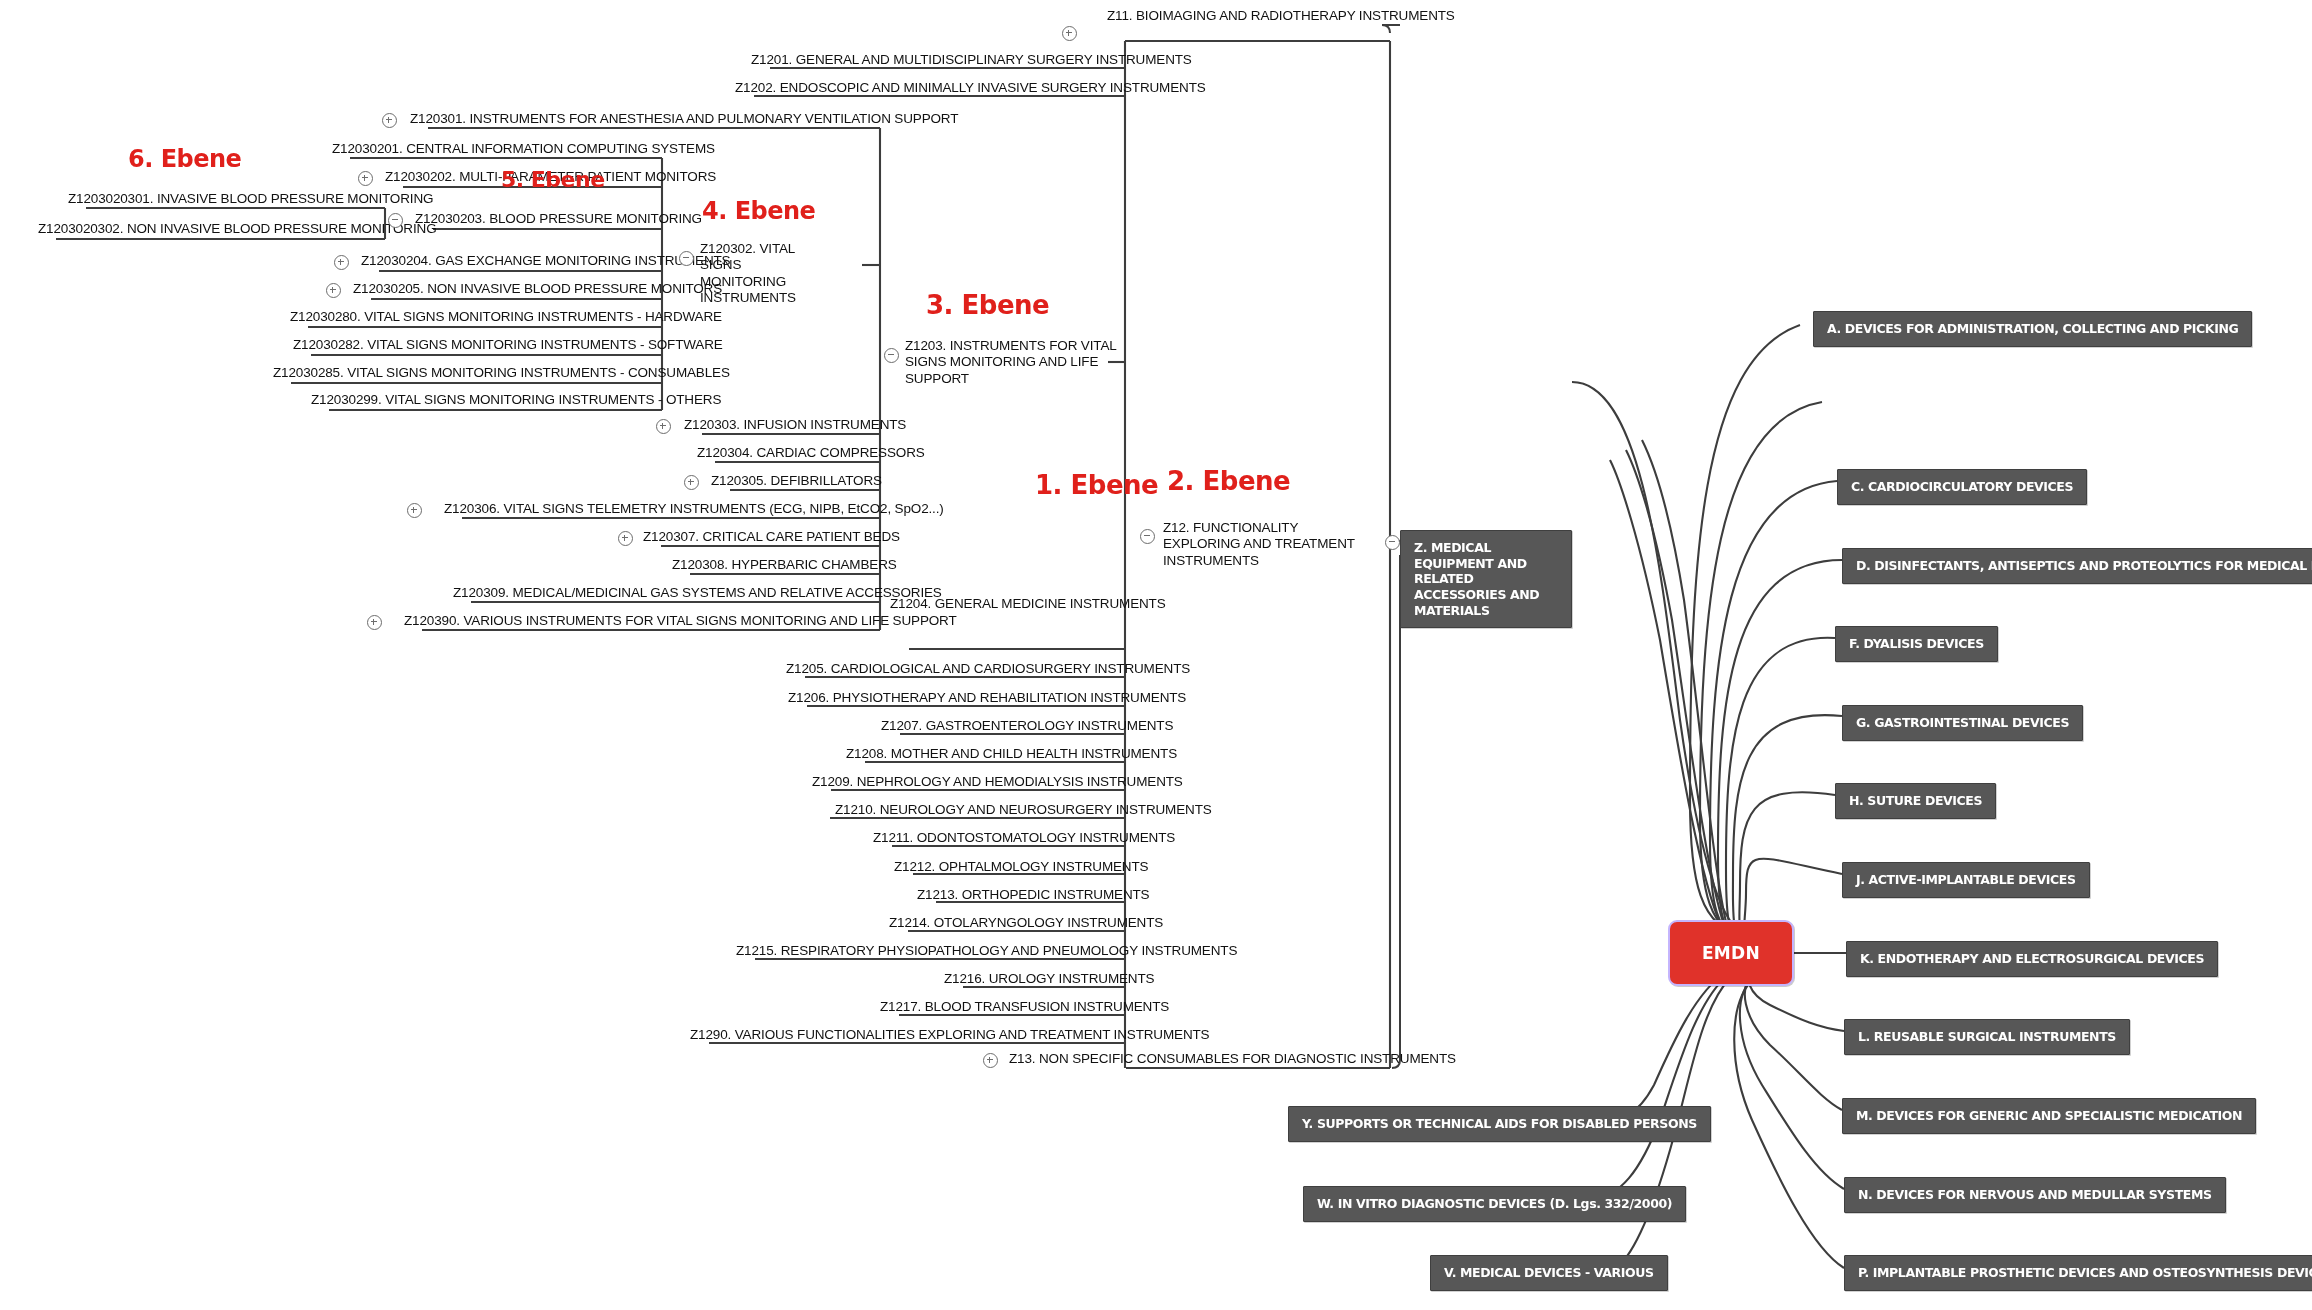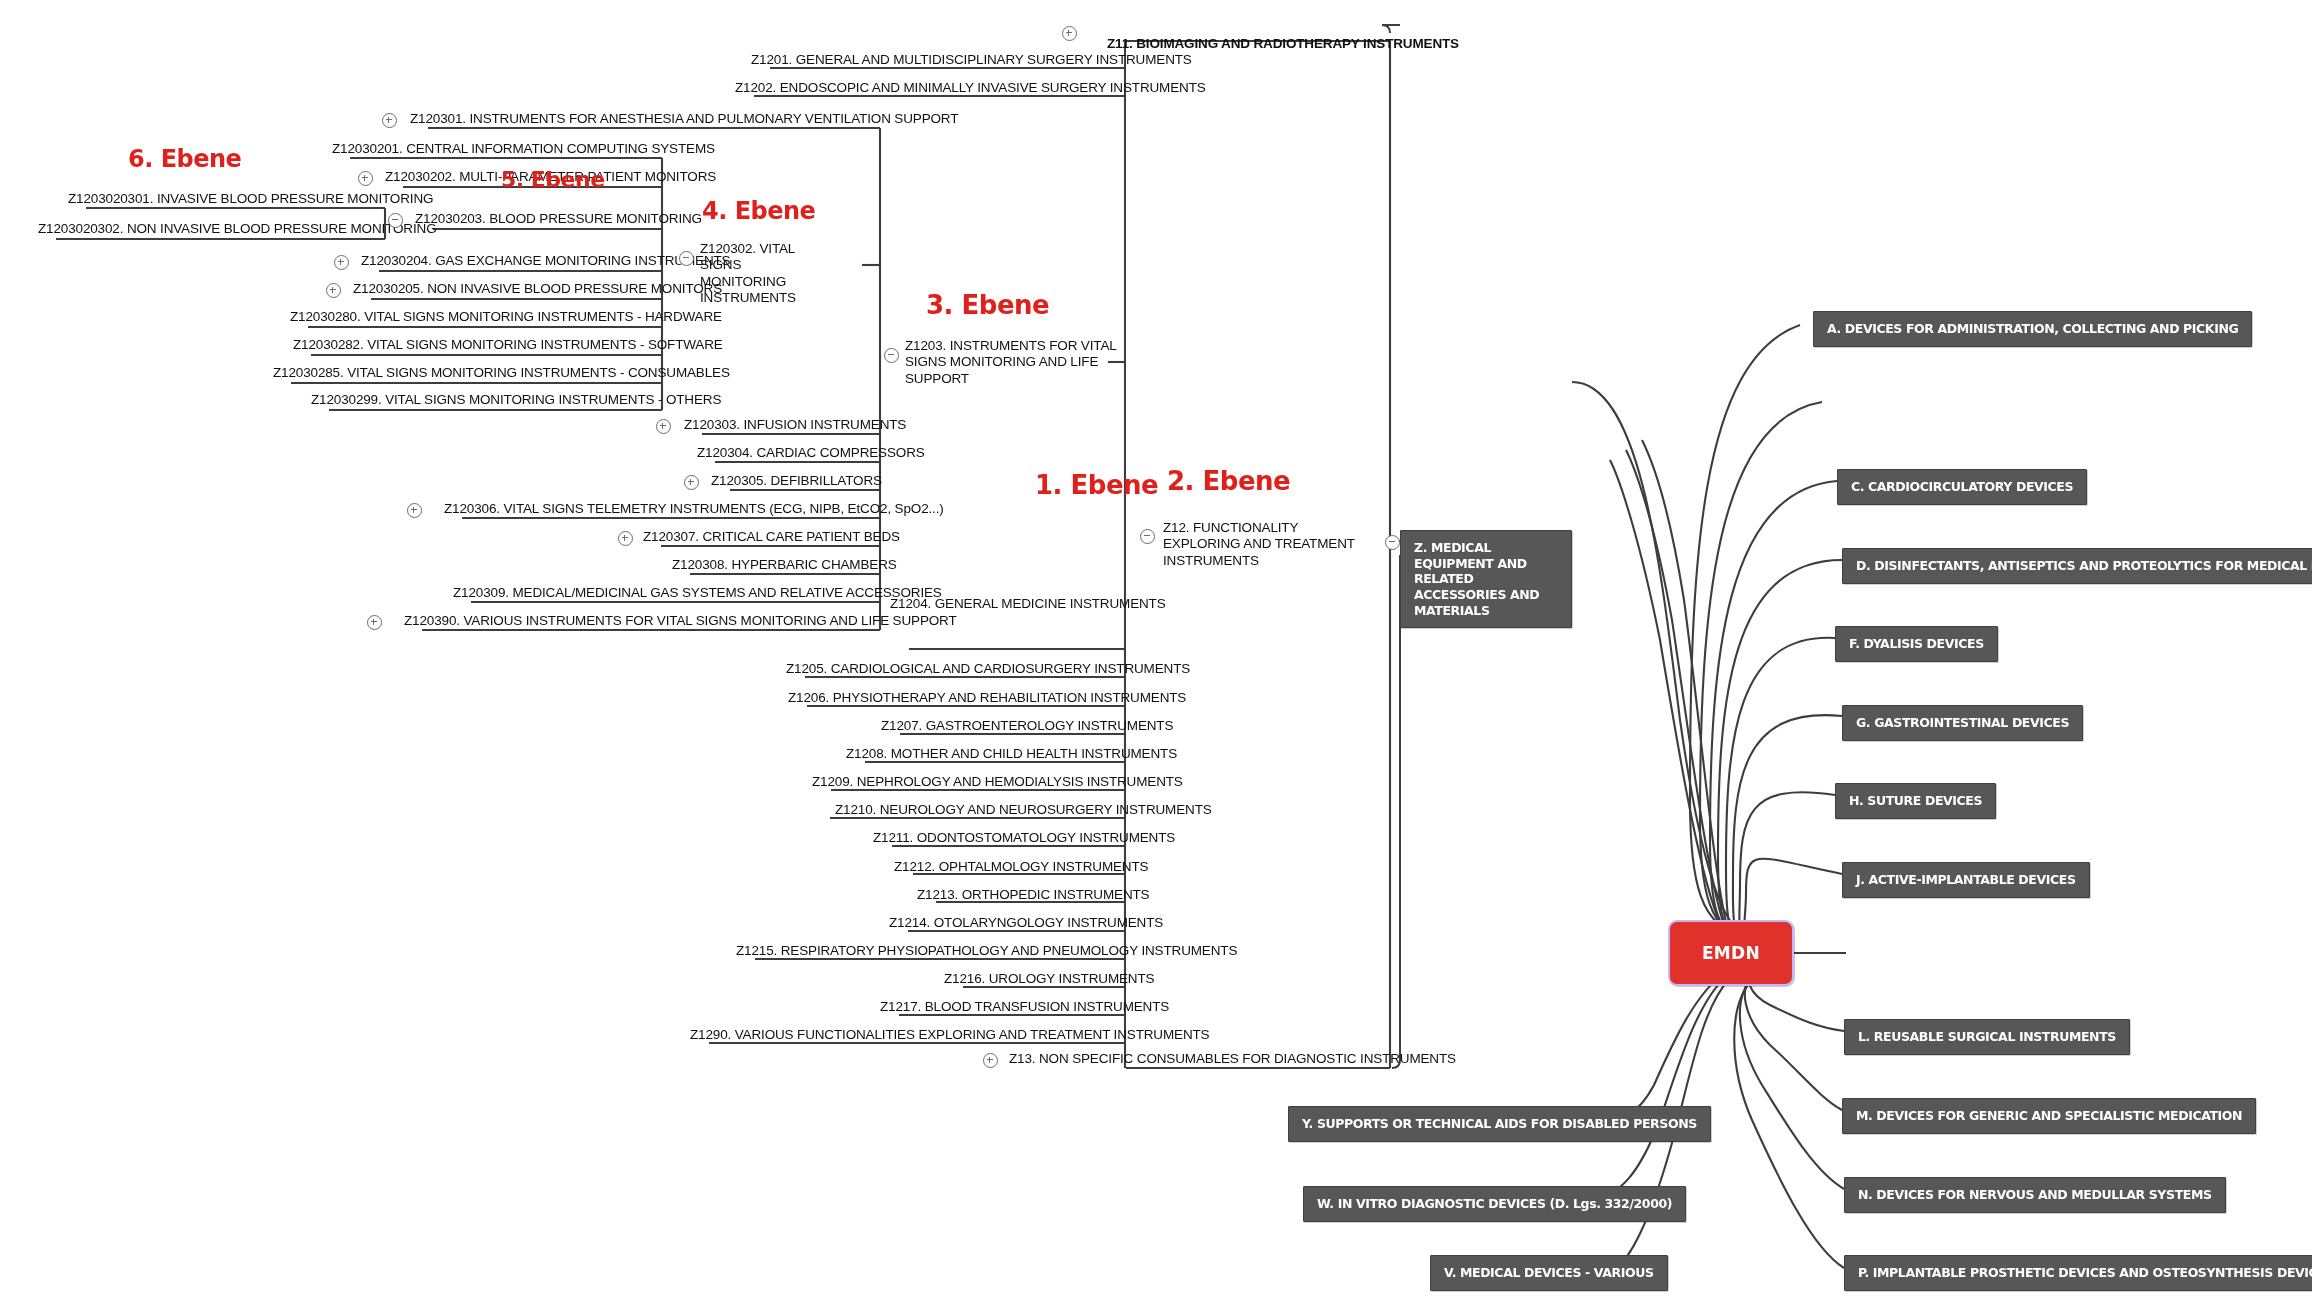--- a/index.html
+++ b/index.html
@@ -277,36 +277,38 @@
   <div class="boxnode" style="left:1842px; top:548px;">
     <span>D. DISINFECTANTS, ANTISEPTICS AND PROTEOLYTICS FOR MEDICAL DEVICES (D. Lgs. 46/97)</span></div>
   <div class="boxnode" style="left:1835px; top:626px;">
     <span>F. DYALISIS DEVICES</span></div>
   <div class="boxnode" style="left:1842px; top:705px;">
     <span>G. GASTROINTESTINAL DEVICES</span></div>
   <div class="boxnode" style="left:1835px; top:783px;">
     <span>H. SUTURE DEVICES</span></div>
   <div class="boxnode" style="left:1842px; top:862px;">
     <span>J. ACTIVE-IMPLANTABLE DEVICES</span></div>
+  <div class="boxnode" style="left:1846px; top:941px;">
+    <span>K. ENDOTHERAPY AND ELECTROSURGICAL DEVICES</span></div>
   <div class="boxnode" style="left:1844px; top:1019px;">
     <span>L. REUSABLE SURGICAL INSTRUMENTS</span></div>
   <div class="boxnode" style="left:1844px; top:1177px;">
     <span>N. DEVICES FOR NERVOUS AND MEDULLAR SYSTEMS</span></div>
   <div class="boxnode" style="left:1842px; top:1098px;">
     <span>M. DEVICES FOR GENERIC AND SPECIALISTIC MEDICATION</span></div>
   <div class="boxnode" style="left:1844px; top:1255px;">
     <span>P. IMPLANTABLE PROSTHETIC DEVICES AND OSTEOSYNTHESIS DEVICES</span></div>
   <div class="boxnode" style="left:1430px; top:1255px;">
     <span>V. MEDICAL DEVICES - VARIOUS</span></div>
   <div class="boxnode" style="left:1303px; top:1186px;">
     <span>W. IN VITRO DIAGNOSTIC DEVICES (D. Lgs. 332/2000)</span></div>
   <div class="boxnode" style="left:1288px; top:1106px;">
     <span>Y. SUPPORTS OR TECHNICAL AIDS FOR DISABLED PERSONS</span></div>
 
-  <div class="tnode" style="left:1107px; top:36px;font-weight:bold;">
+  <div class="tnode" style="left:1107px; top:8px;">
     <span>Z11. BIOIMAGING AND RADIOTHERAPY INSTRUMENTS</span></div>
   <div class="marker plus" style="left:1062px; top:26px;"></div>
 
   <div class="tnode two-line" style="left:1163px; top:520px; width:205px;">
     <span>Z12. FUNCTIONALITY EXPLORING AND TREATMENT INSTRUMENTS</span></div>
   <div class="marker" style="left:1140px; top:529px;"></div>
 
   <div class="tnode" style="left:1009px; top:1051px;">
     <span>Z13. NON SPECIFIC CONSUMABLES FOR DIAGNOSTIC INSTRUMENTS</span></div>
   <div class="marker plus" style="left:983px; top:1053px;"></div>

